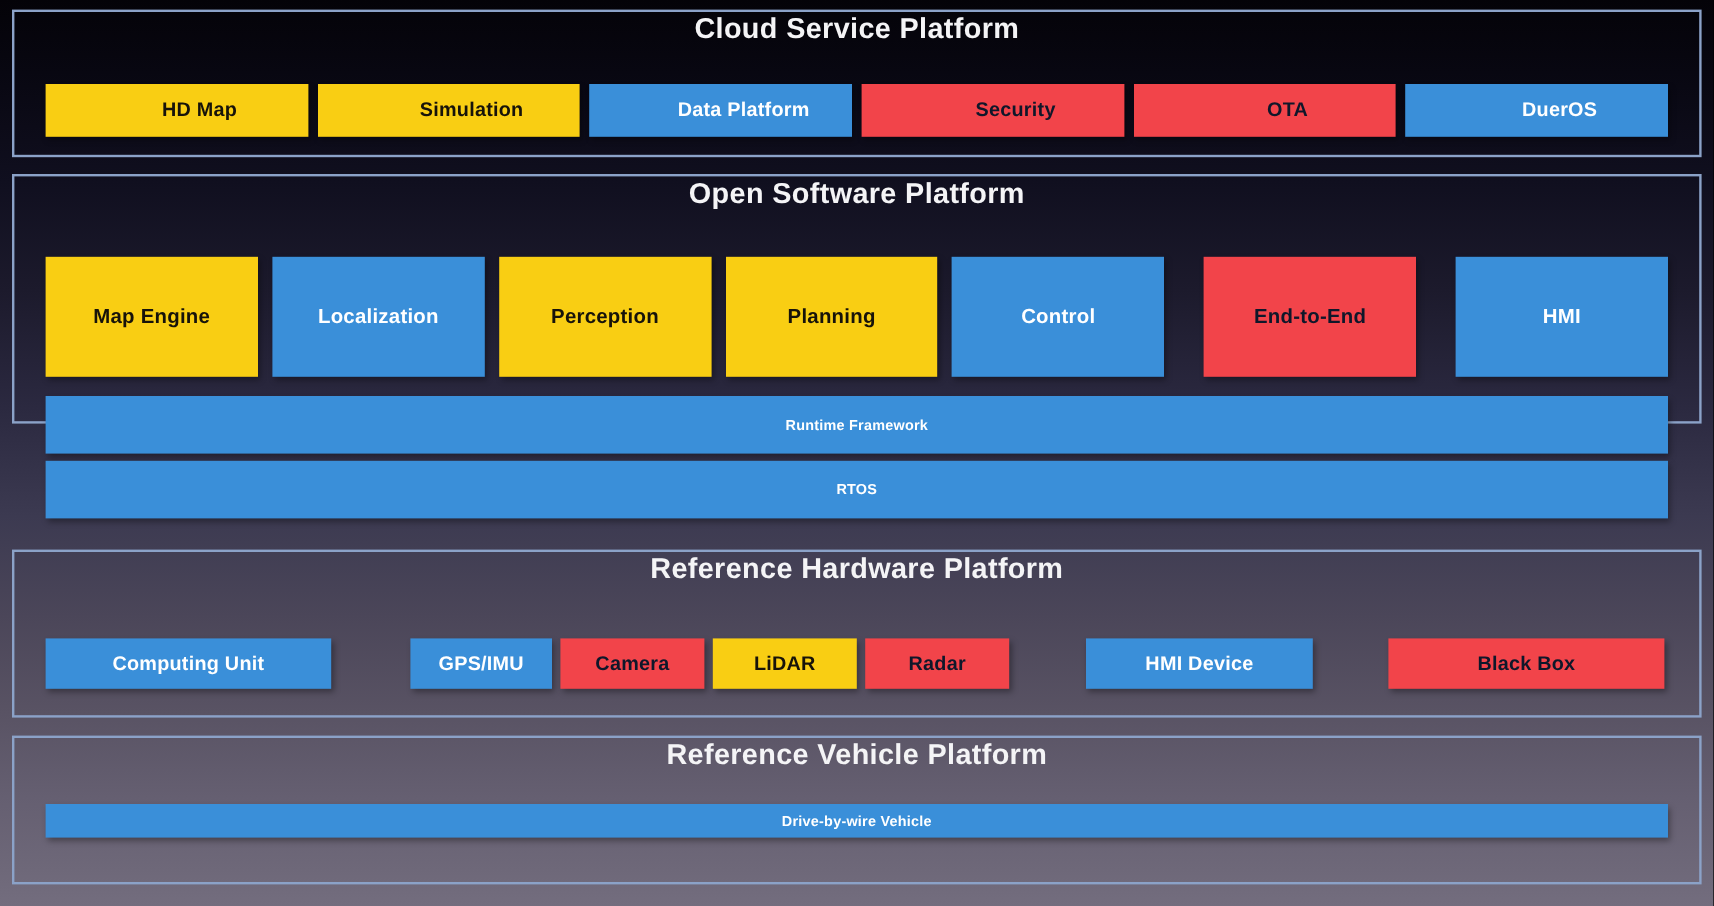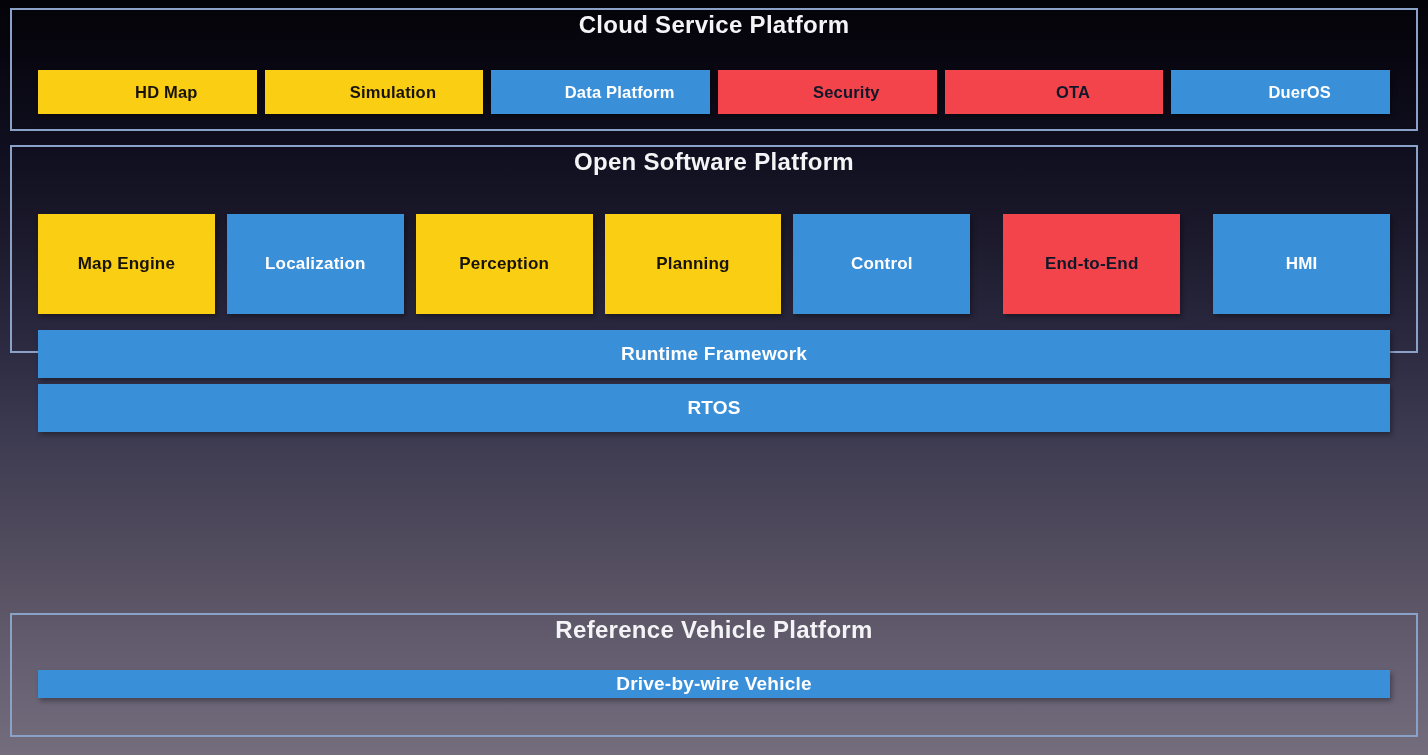--- a/index.html
+++ b/index.html
@@ -48,21 +48,21 @@
 
   
   .modules-row{top:67px;height:100px;gap:12px;}
   .modules-row .box{flex:1;font-size:17px;}
   .modules-row .spaced{margin-left:21px;}
 
   
   .bar{
     position:absolute;left:26px;right:26px;height:48px;
     display:flex;align-items:center;justify-content:center;
-    font-weight:bold;font-size:19px;letter-spacing:.2px;
+    font-weight:bold;font-size:12px;letter-spacing:.2px;
     box-shadow:2px 3px 5px rgba(0,0,0,.35);
   }
   .bar-runtime{top:183px;}
   .bar-rtos{top:237px;}
   .bar-vehicle{top:55px;height:28px;}
 
   
   .hw-row{top:72px;height:42px;gap:7px;}
   .hw-b1{width:238px;}
   .hw-b2{width:118px;margin-left:59px;}
@@ -97,19 +97,31 @@
       <div class="box" data-color="yellow">Perception</div>
       <div class="box" data-color="yellow">Planning</div>
       <div class="box" data-color="blue">Control</div>
       <div class="box spaced" data-color="red">End-to-End</div>
       <div class="box spaced" data-color="blue">HMI</div>
     </div>
     <div class="bar bar-runtime" data-color="blue">Runtime Framework</div>
     <div class="bar bar-rtos" data-color="blue">RTOS</div>
   </section>
 
+  <section class="panel panel-hardware">
+    <h2 class="title">Reference Hardware Platform</h2>
+    <div class="row hw-row">
+      <div class="box hw-b1" data-color="blue">Computing Unit</div>
+      <div class="box hw-b2" data-color="blue">GPS/IMU</div>
+      <div class="box hw-b3" data-color="red">Camera</div>
+      <div class="box hw-b4" data-color="yellow">LiDAR</div>
+      <div class="box hw-b5" data-color="red">Radar</div>
+      <div class="box hw-b6" data-color="blue">HMI Device</div>
+      <div class="box hw-b7" data-color="red">Black Box</div>
+    </div>
+  </section>
 
   <section class="panel panel-vehicle">
     <h2 class="title">Reference Vehicle Platform</h2>
     <div class="bar bar-vehicle" data-color="blue">Drive-by-wire Vehicle</div>
   </section>
 
 </div>
 
 </body></html>

